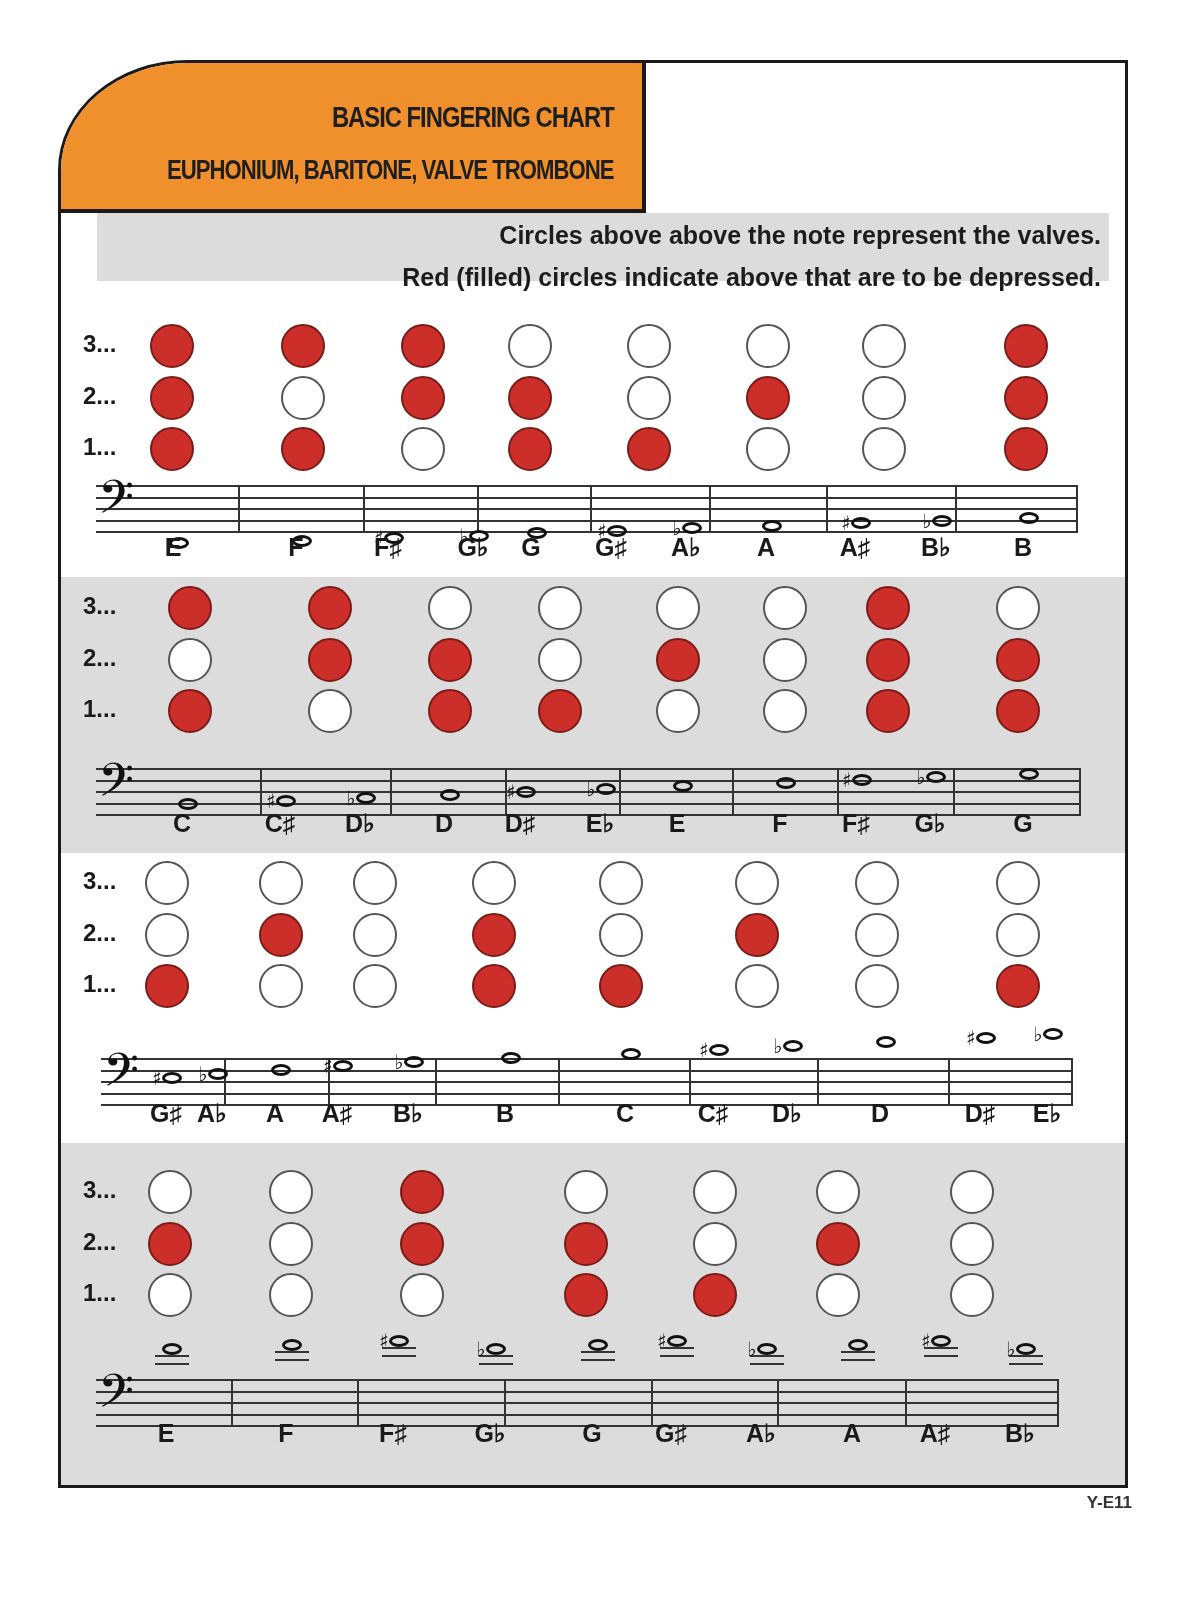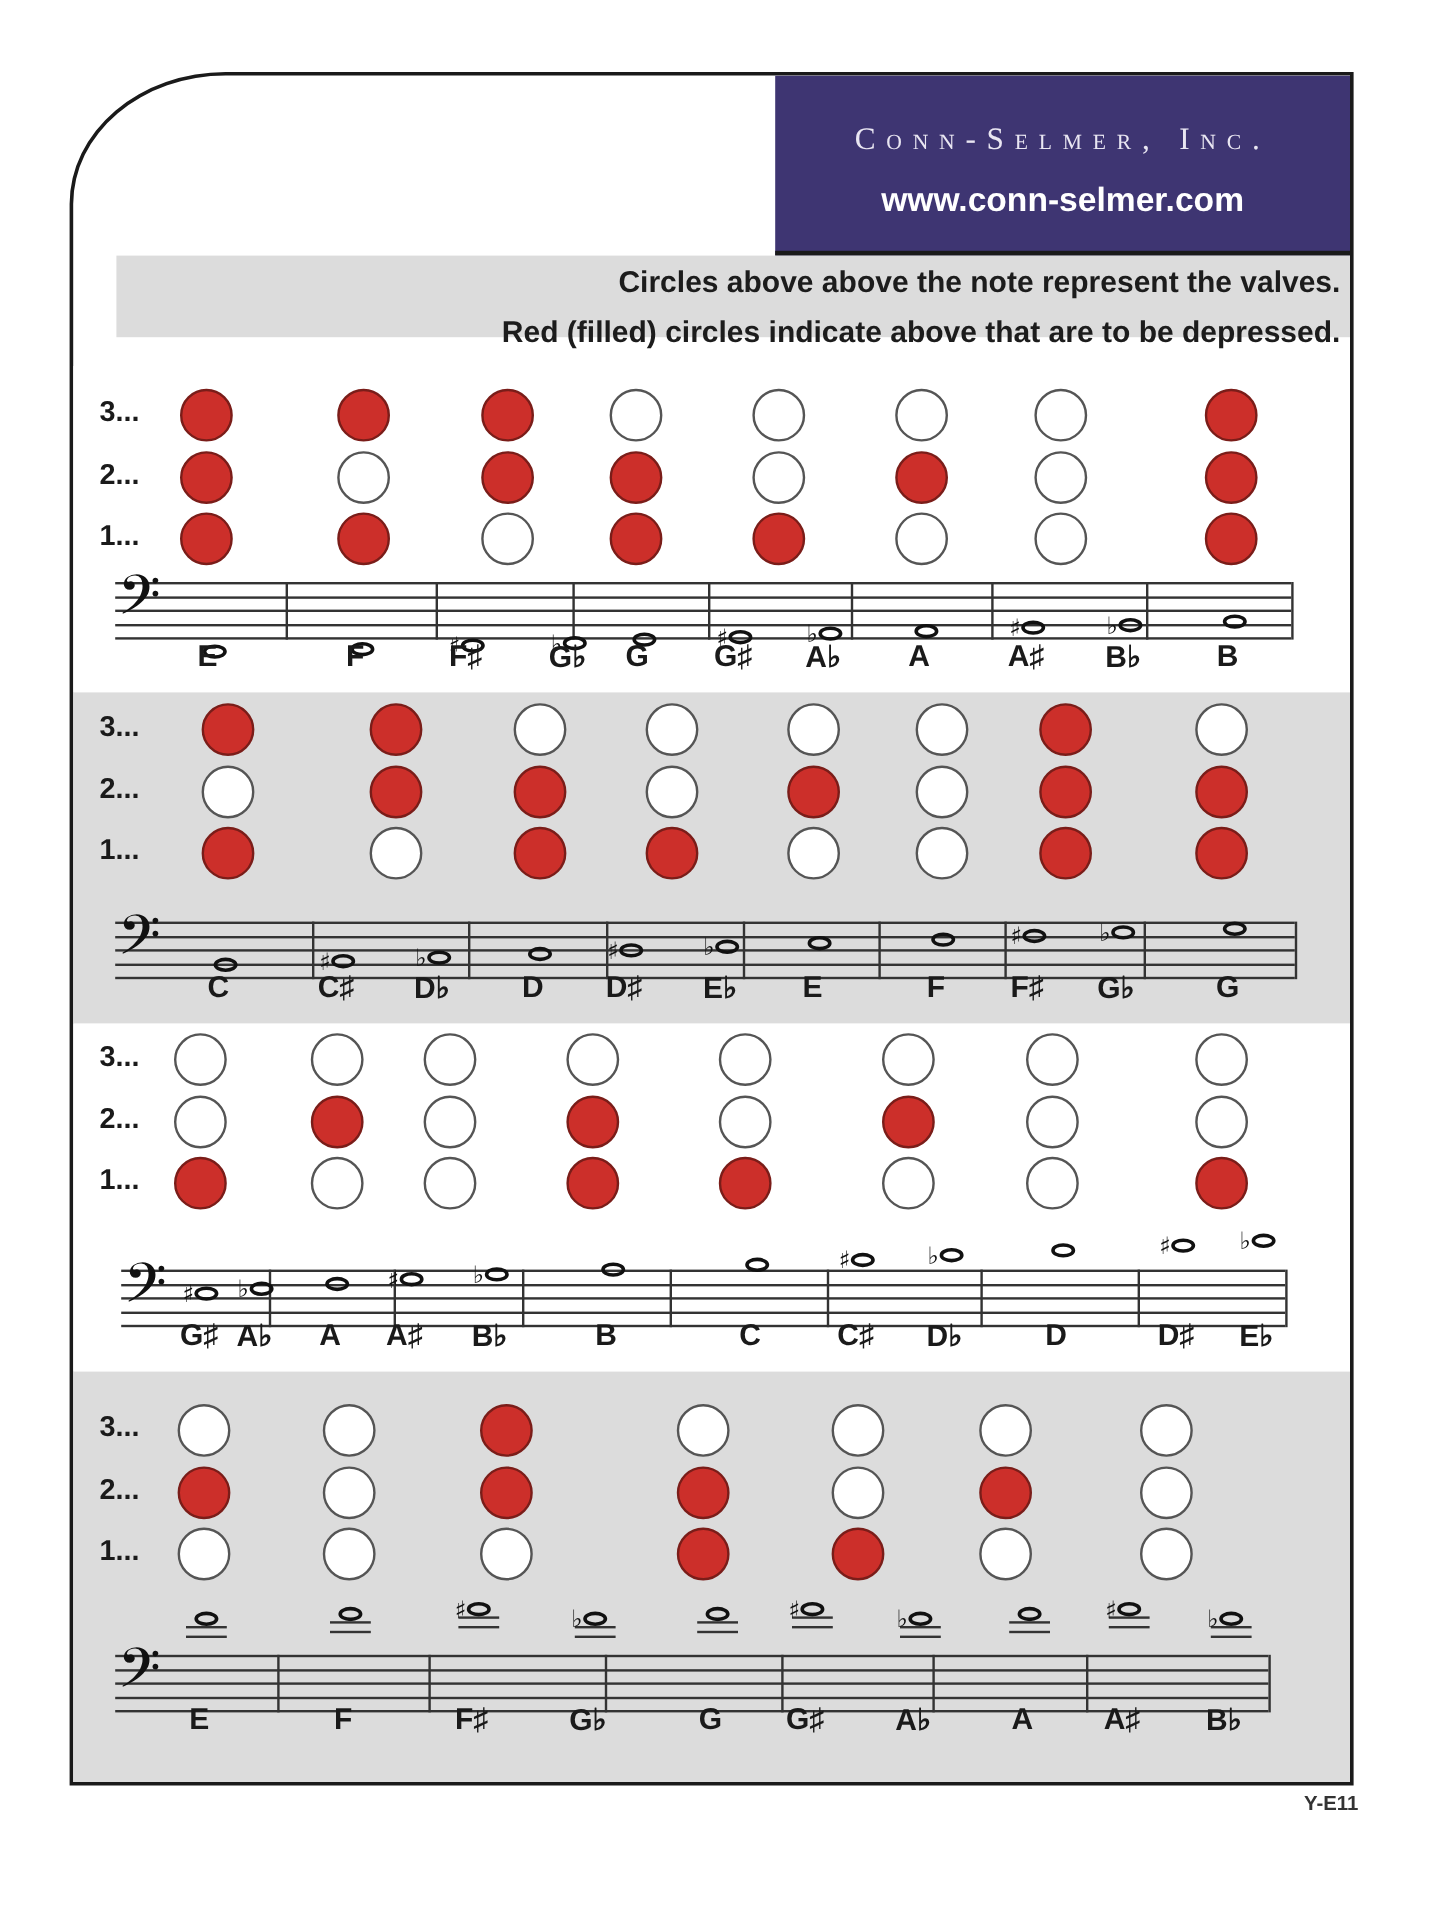--- a/index.html
+++ b/index.html
@@ -4,21 +4,21 @@
 <style>
   * { box-sizing: border-box; margin: 0; padding: 0; }
   body { width: 1200px; height: 1600px; background: #ffffff; position: relative; font-family: "Liberation Sans", sans-serif; overflow: hidden; }
   .card { position: absolute; left: 58px; top: 60px; width: 1070px; height: 1428px; border: 3px solid #1a1a1a; border-top-left-radius: 130px 110px; background: #fff; overflow: hidden; }
   .hdr-orange { position: absolute; left: 0; top: 0; width: 585px; height: 150px; background: #f0902c; border-right: 4px solid #1a1a1a; border-bottom: 4px solid #1a1a1a; }
   .hdr-purple { position: absolute; left: 585px; top: 0; right: 0; height: 150px; background: #3e3572; border-bottom: 4px solid #1a1a1a; }
   .hdr-title { position: absolute; right: 28px; top: 38px; font-size: 29px; font-weight: bold; color: #1f1f1f; letter-spacing: -1.2px; transform: scaleX(0.82); transform-origin: right center; white-space: nowrap; }
   .hdr-sub { position: absolute; right: 28px; top: 92px; font-size: 27px; font-weight: bold; color: #1f1f1f; letter-spacing: -1.2px; transform: scaleX(0.82); transform-origin: right center; white-space: nowrap; }
   .brand { position: absolute; left: 0; right: 0; top: 38px; text-align: center; font-family: "Liberation Serif", serif; font-size: 26px; color: #e9e6f2; letter-spacing: 9px; font-variant: small-caps; }
   .url { position: absolute; left: 0; right: 0; top: 88px; text-align: center; font-size: 28px; font-weight: bold; color: #ffffff; }
-  .intro { position: absolute; left: 0; right: 0; top: 150px; height: 68px; background: #dcdcdc; margin-left: 36px; }
+  .intro { position: absolute; left: 0; right: 16px; top: 150px; height: 68px; background: #dcdcdc; margin-left: 36px; }
   .intro p { position: absolute; right: 8px; font-size: 25px; font-weight: bold; color: #1c1c1c; white-space: nowrap; }
   .band { position: absolute; left: 0; right: 0; }
   .band.gray { background: #dcdcdc; }
   .band.white { background: #ffffff; }
   .vlabel { position: absolute; left: 22px; font-size: 24px; font-weight: bold; color: #1a1a1a; }
   .valve { position: absolute; width: 44px; height: 44px; margin-left: -22px; border-radius: 50%; border: 2px solid #555; background: #ffffff; }
   .valve.on { background: #cc2f2a; border-color: #7a1d19; }
   .staff { position: absolute; height: 48px; border-right: 2px solid #333; }
   .staff .line { position: absolute; left: 0; right: 0; height: 2px; background: #333; }
   .barline { position: absolute; top: 0; width: 2px; height: 48px; background: #333; }
@@ -26,23 +26,23 @@
   .note { position: absolute; width: 20px; height: 12px; margin-left: -10px; border: 3px solid #111; border-radius: 50%; background: transparent; }
   .ledger { position: absolute; width: 34px; height: 2px; margin-left: -17px; background: #333; }
   .acc { position: absolute; font-size: 20px; color: #111; font-family: "DejaVu Sans", sans-serif; }
   .nname { position: absolute; width: 80px; margin-left: -40px; text-align: center; font-size: 25px; font-weight: bold; color: #1a1a1a; white-space: nowrap; }
   .code { position: absolute; right: 68px; top: 1493px; font-size: 17px; font-weight: bold; color: #333; }
 </style>
 </head>
 <body>
 
 <div class="card">
-  <div class="hdr-purple">
-    <div class="brand">Conn-Selmer, Inc.</div>
-    <div class="url">www.conn-selmer.com</div>
+  <div class="hdr-orange">
+    <div class="hdr-title">BASIC FINGERING CHART</div>
+    <div class="hdr-sub">EUPHONIUM, BARITONE, VALVE TROMBONE</div>
   </div>
   <div class="intro">
     <p style="top:8px">Circles above above the note represent the valves.</p>
     <p style="top:50px">Red (filled) circles indicate above that are to be depressed.</p>
   </div>
   <div id="rows">
       <div class="band white" style="top: 242px; height: 272px;">
         <div class="vlabel" style="top: 25px;">3...</div>
         <div class="vlabel" style="top: 77px;">2...</div>
         <div class="vlabel" style="top: 128px;">1...</div>

